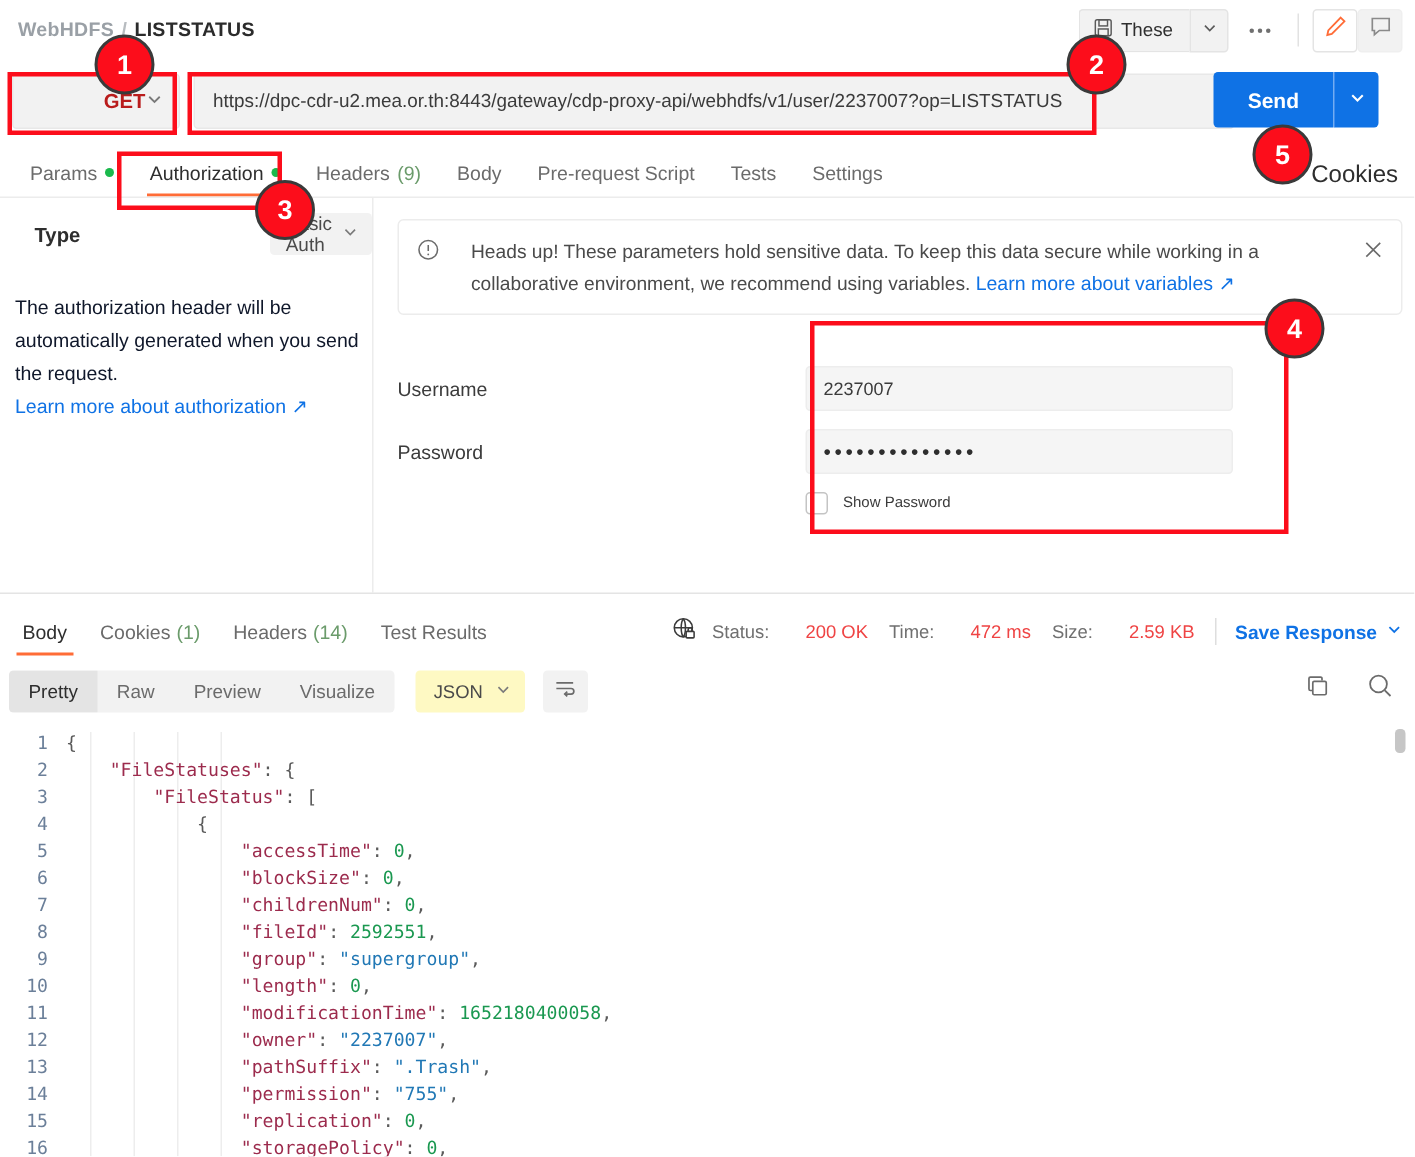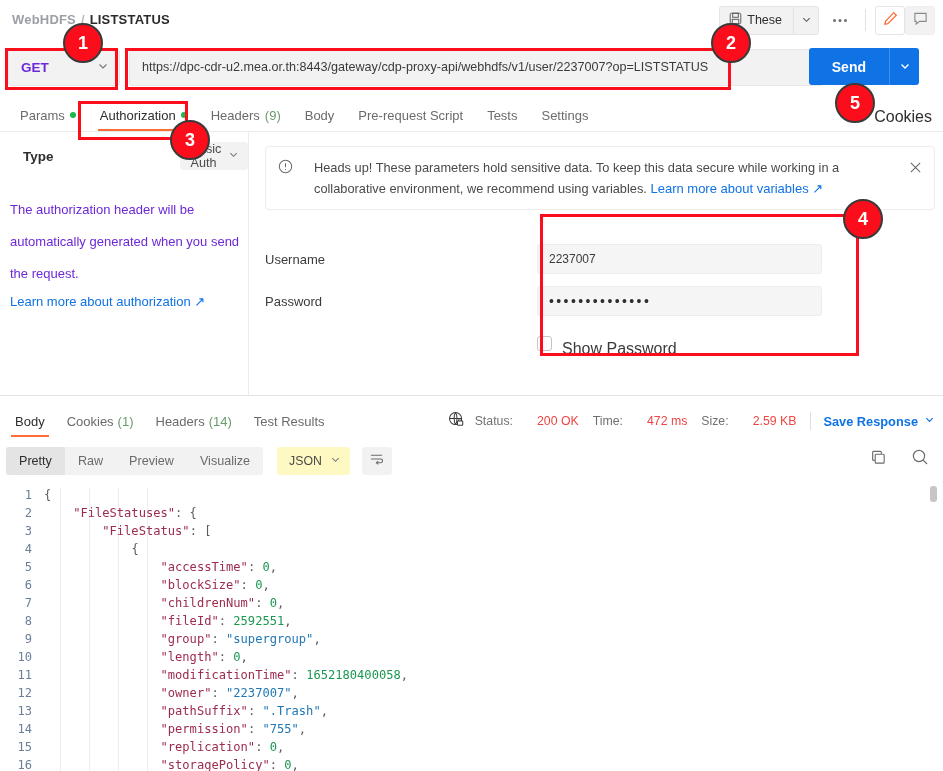--- a/index.html
+++ b/index.html
@@ -50,22 +50,22 @@
   .icon-btn.boxed { border-color: #e4e4e4; background: #fff; }
   .icon-btn.flat { background: #f2f2f2; border-color: #efefef; }
 
   
   .url-row {
     position: absolute; left: 0; top: 47px; width: 943px; height: 40px;
     display: flex; align-items: center; padding-left: 8px;
   }
   .method-select {
     width: 112px; height: 37px; background: #f2f2f2; border: 1px solid #e8e8e8;
-    border-radius: 3px; display: flex; align-items: center; justify-content: space-between;
-    padding: 0 10px 0 12px; font-size: 13.5px; font-weight: bold; color: #6d28d9; cursor: pointer; gap: 48px;
+    border-radius: 3px; display: flex; align-items: center; justify-content: flex-end;
+    padding: 0 10px 0 12px; font-size: 13.5px; font-weight: bold; color: #b91c1c; cursor: pointer;
   }
   .url-input {
     margin-left: 9px; width: 694px; height: 37px; background: #f2f2f2;
     border: 1px solid #e8e8e8; border-radius: 3px; display: flex; align-items: center;
     padding: 0 12px; font-size: 12.6px; color: #3b3b3b; overflow: hidden; white-space: nowrap;
     cursor: text;
   }
   .send-group {
     position: absolute; right: 24px; top: 48px;
     display: flex; align-items: center; height: 37px; margin-left: 29px;
@@ -105,21 +105,21 @@
   .auth-left { position: absolute; left: 0; top: 140px; width: 248px; }
   .auth-type-row { display: flex; align-items: center; padding-left: 23px; height: 32px; }
   .auth-type-label { font-size: 13.5px; font-weight: bold; color: #2e2e2e; }
   .auth-type-select {
     margin-left: 126px; width: 103px; height: 28px; background: #f2f2f2; border-radius: 3px;
     display: flex; align-items: center; justify-content: space-between; padding: 0 9px 0 11px;
     font-size: 12.6px; color: #4a4a4a; cursor: pointer;
   }
   .auth-desc {
     margin-top: 22px; padding-left: 10px; width: 240px;
-    font-size: 13px; line-height: 32px; color: #6d28d9;
+    font-size: 13px; line-height: 22px; color: #0f172a;
   }
   .auth-link { color: #0f72e5; font-size: 13px; cursor: pointer; }
   .vert-divider {
     position: absolute; left: 248px; top: 132px; width: 1px; height: 263px; background: #ececec;
   }
 
   
   .auth-right { position: absolute; left: 265px; top: 146px; width: 670px; }
   .notice {
     position: relative; width: 670px; min-height: 52px; border: 1px solid #ececec;
@@ -136,21 +136,21 @@
     width: 285px; height: 30px; background: #f5f5f5; border: 1px solid #ededed;
     border-radius: 3px; display: flex; align-items: center; padding: 0 11px;
     font-size: 12px; color: #3b3b3b; cursor: text;
   }
   .cred-input.pw { letter-spacing: 2.4px; font-size: 14px; color: #2e2e2e; }
   .showpw-row { display: flex; align-items: center; gap: 10px; padding-left: 272px; margin-top: 6px; }
   .checkbox {
     width: 15px; height: 15px; border: 1px solid #c4c4c4; border-radius: 3px; background: #fff;
     cursor: pointer;
   }
-  .showpw-label { font-size: 16px; color: #3b3b3b; cursor: pointer; margin-top: 12px; }
+  .showpw-label { font-size: 10px; color: #3b3b3b; cursor: pointer; }
 
   
   .resp-divider {
     position: absolute; left: 0; top: 395px; width: 943px; height: 1px; background: #e4e4e4;
   }
 
   
   .resp-tabs {
     position: absolute; left: 0; top: 407px; width: 943px; height: 30px;
     display: flex; align-items: flex-start; padding-left: 4px;

